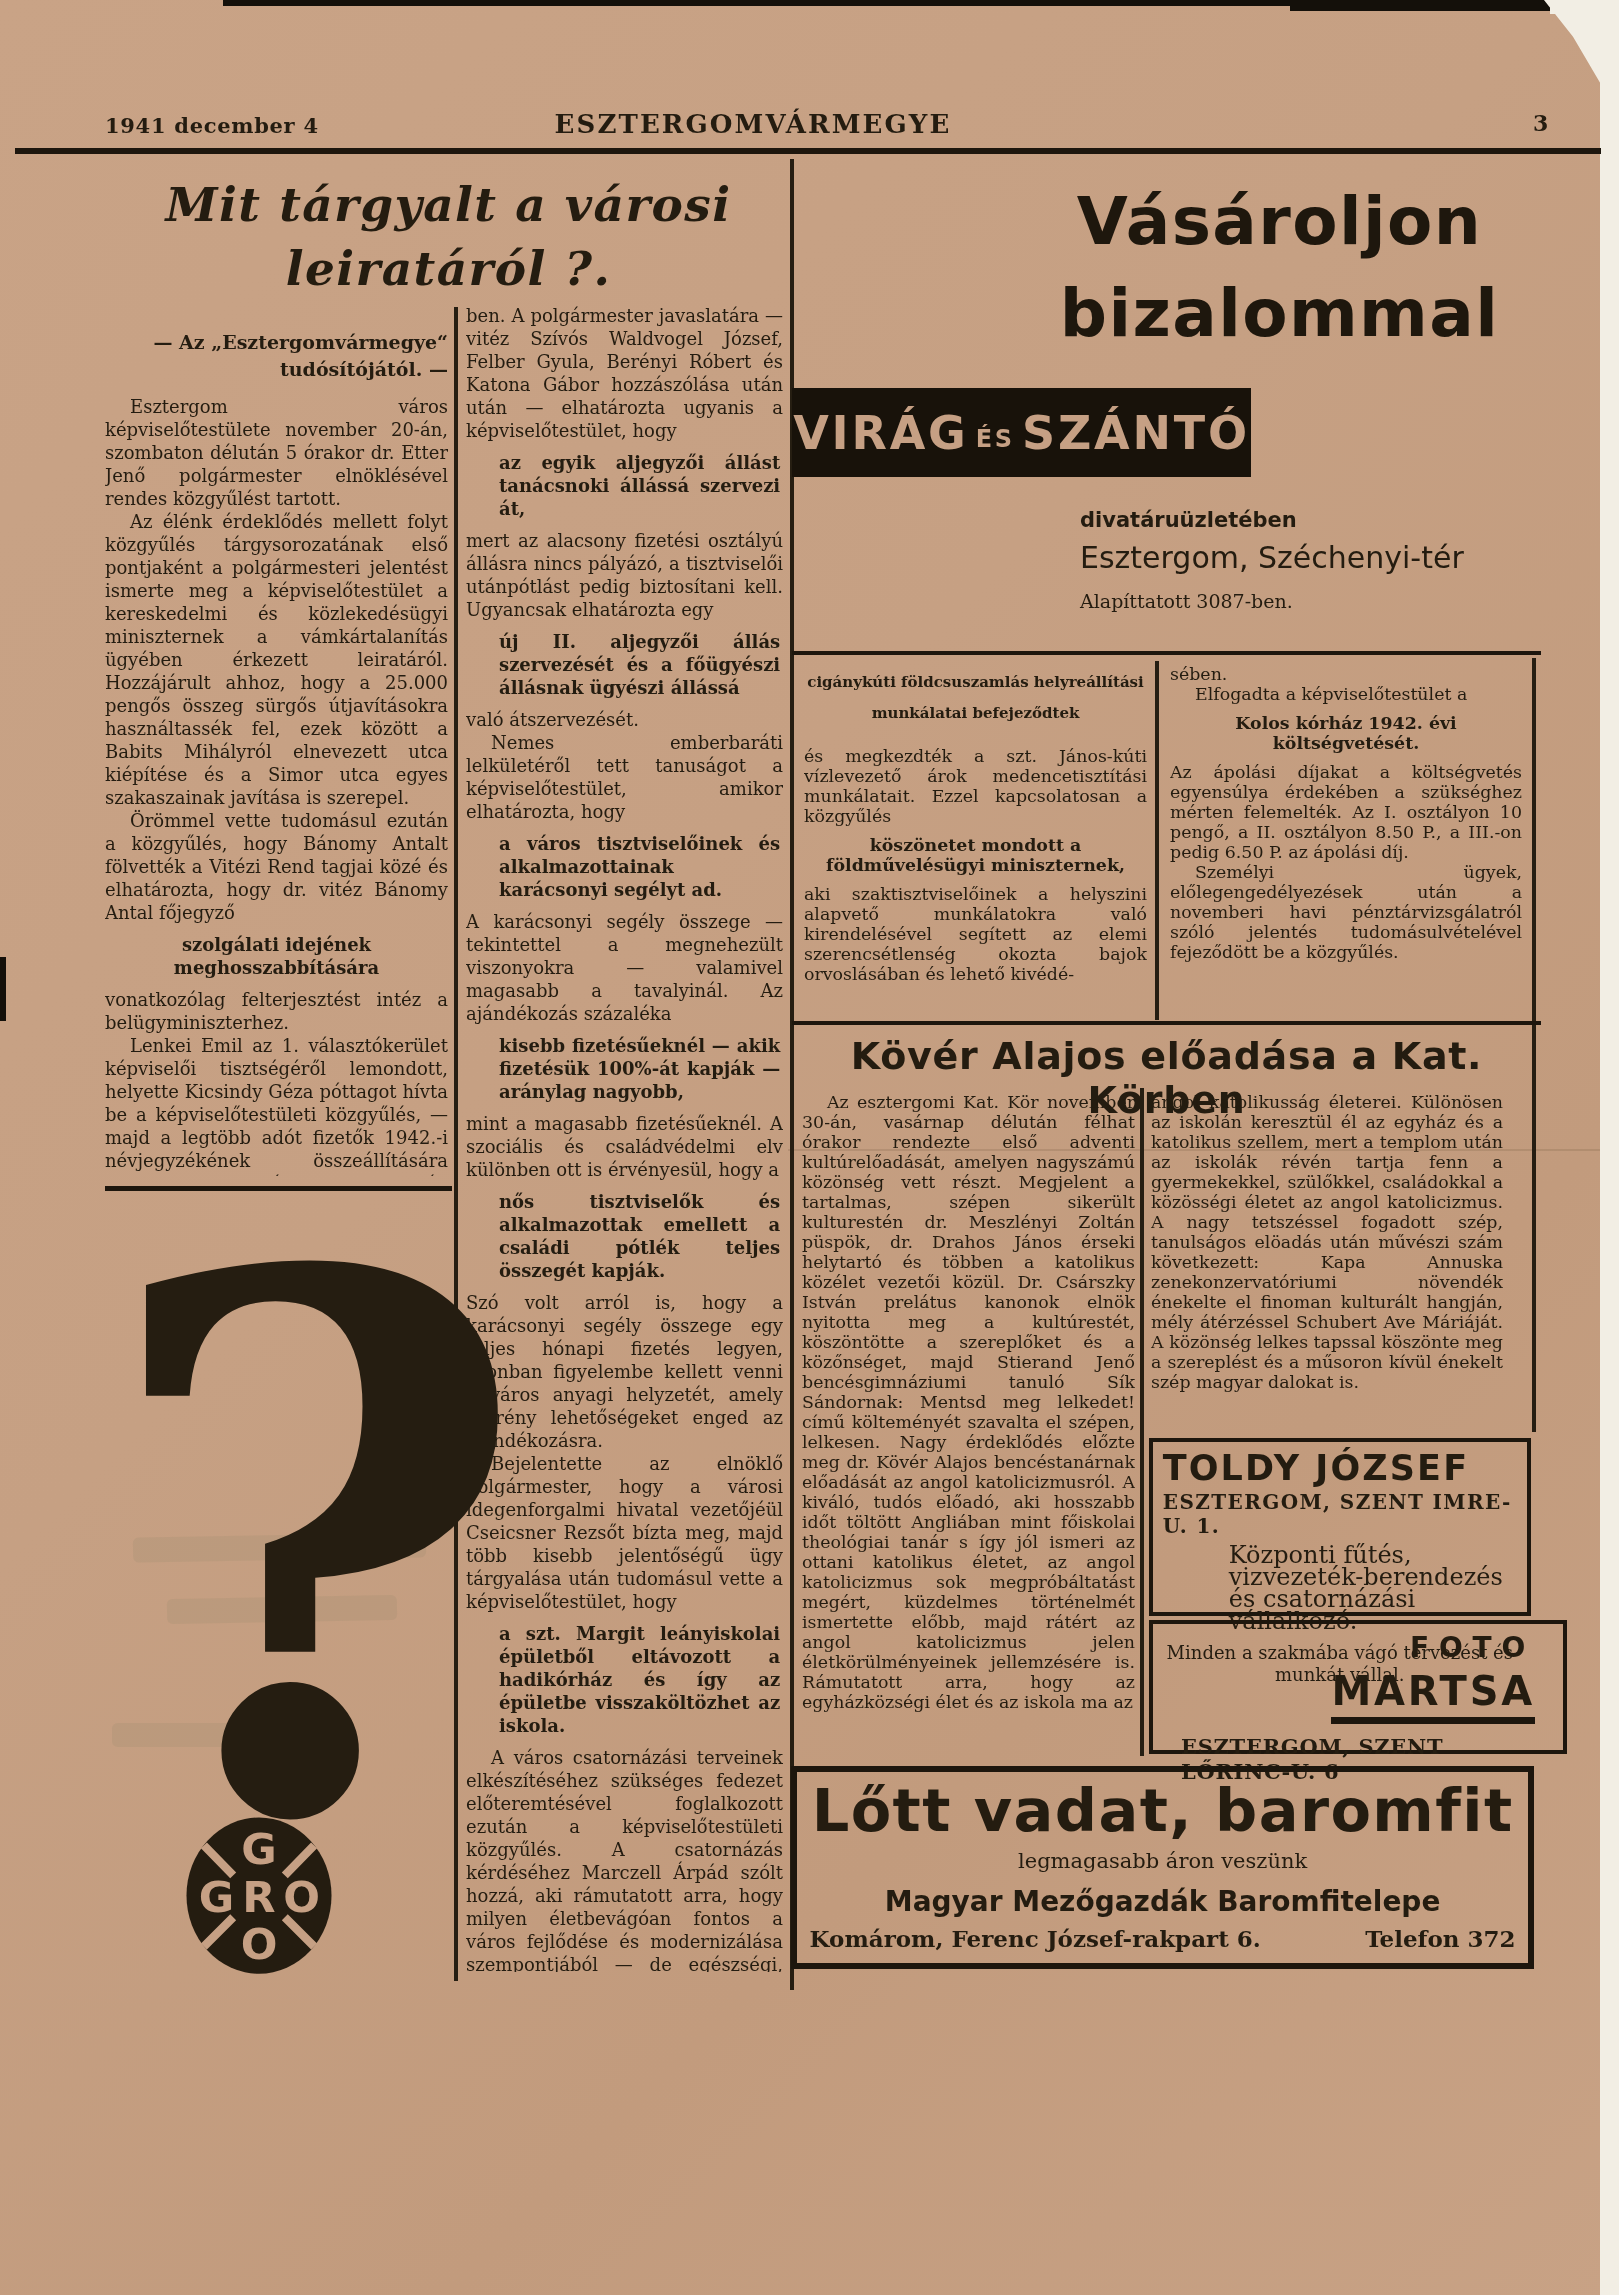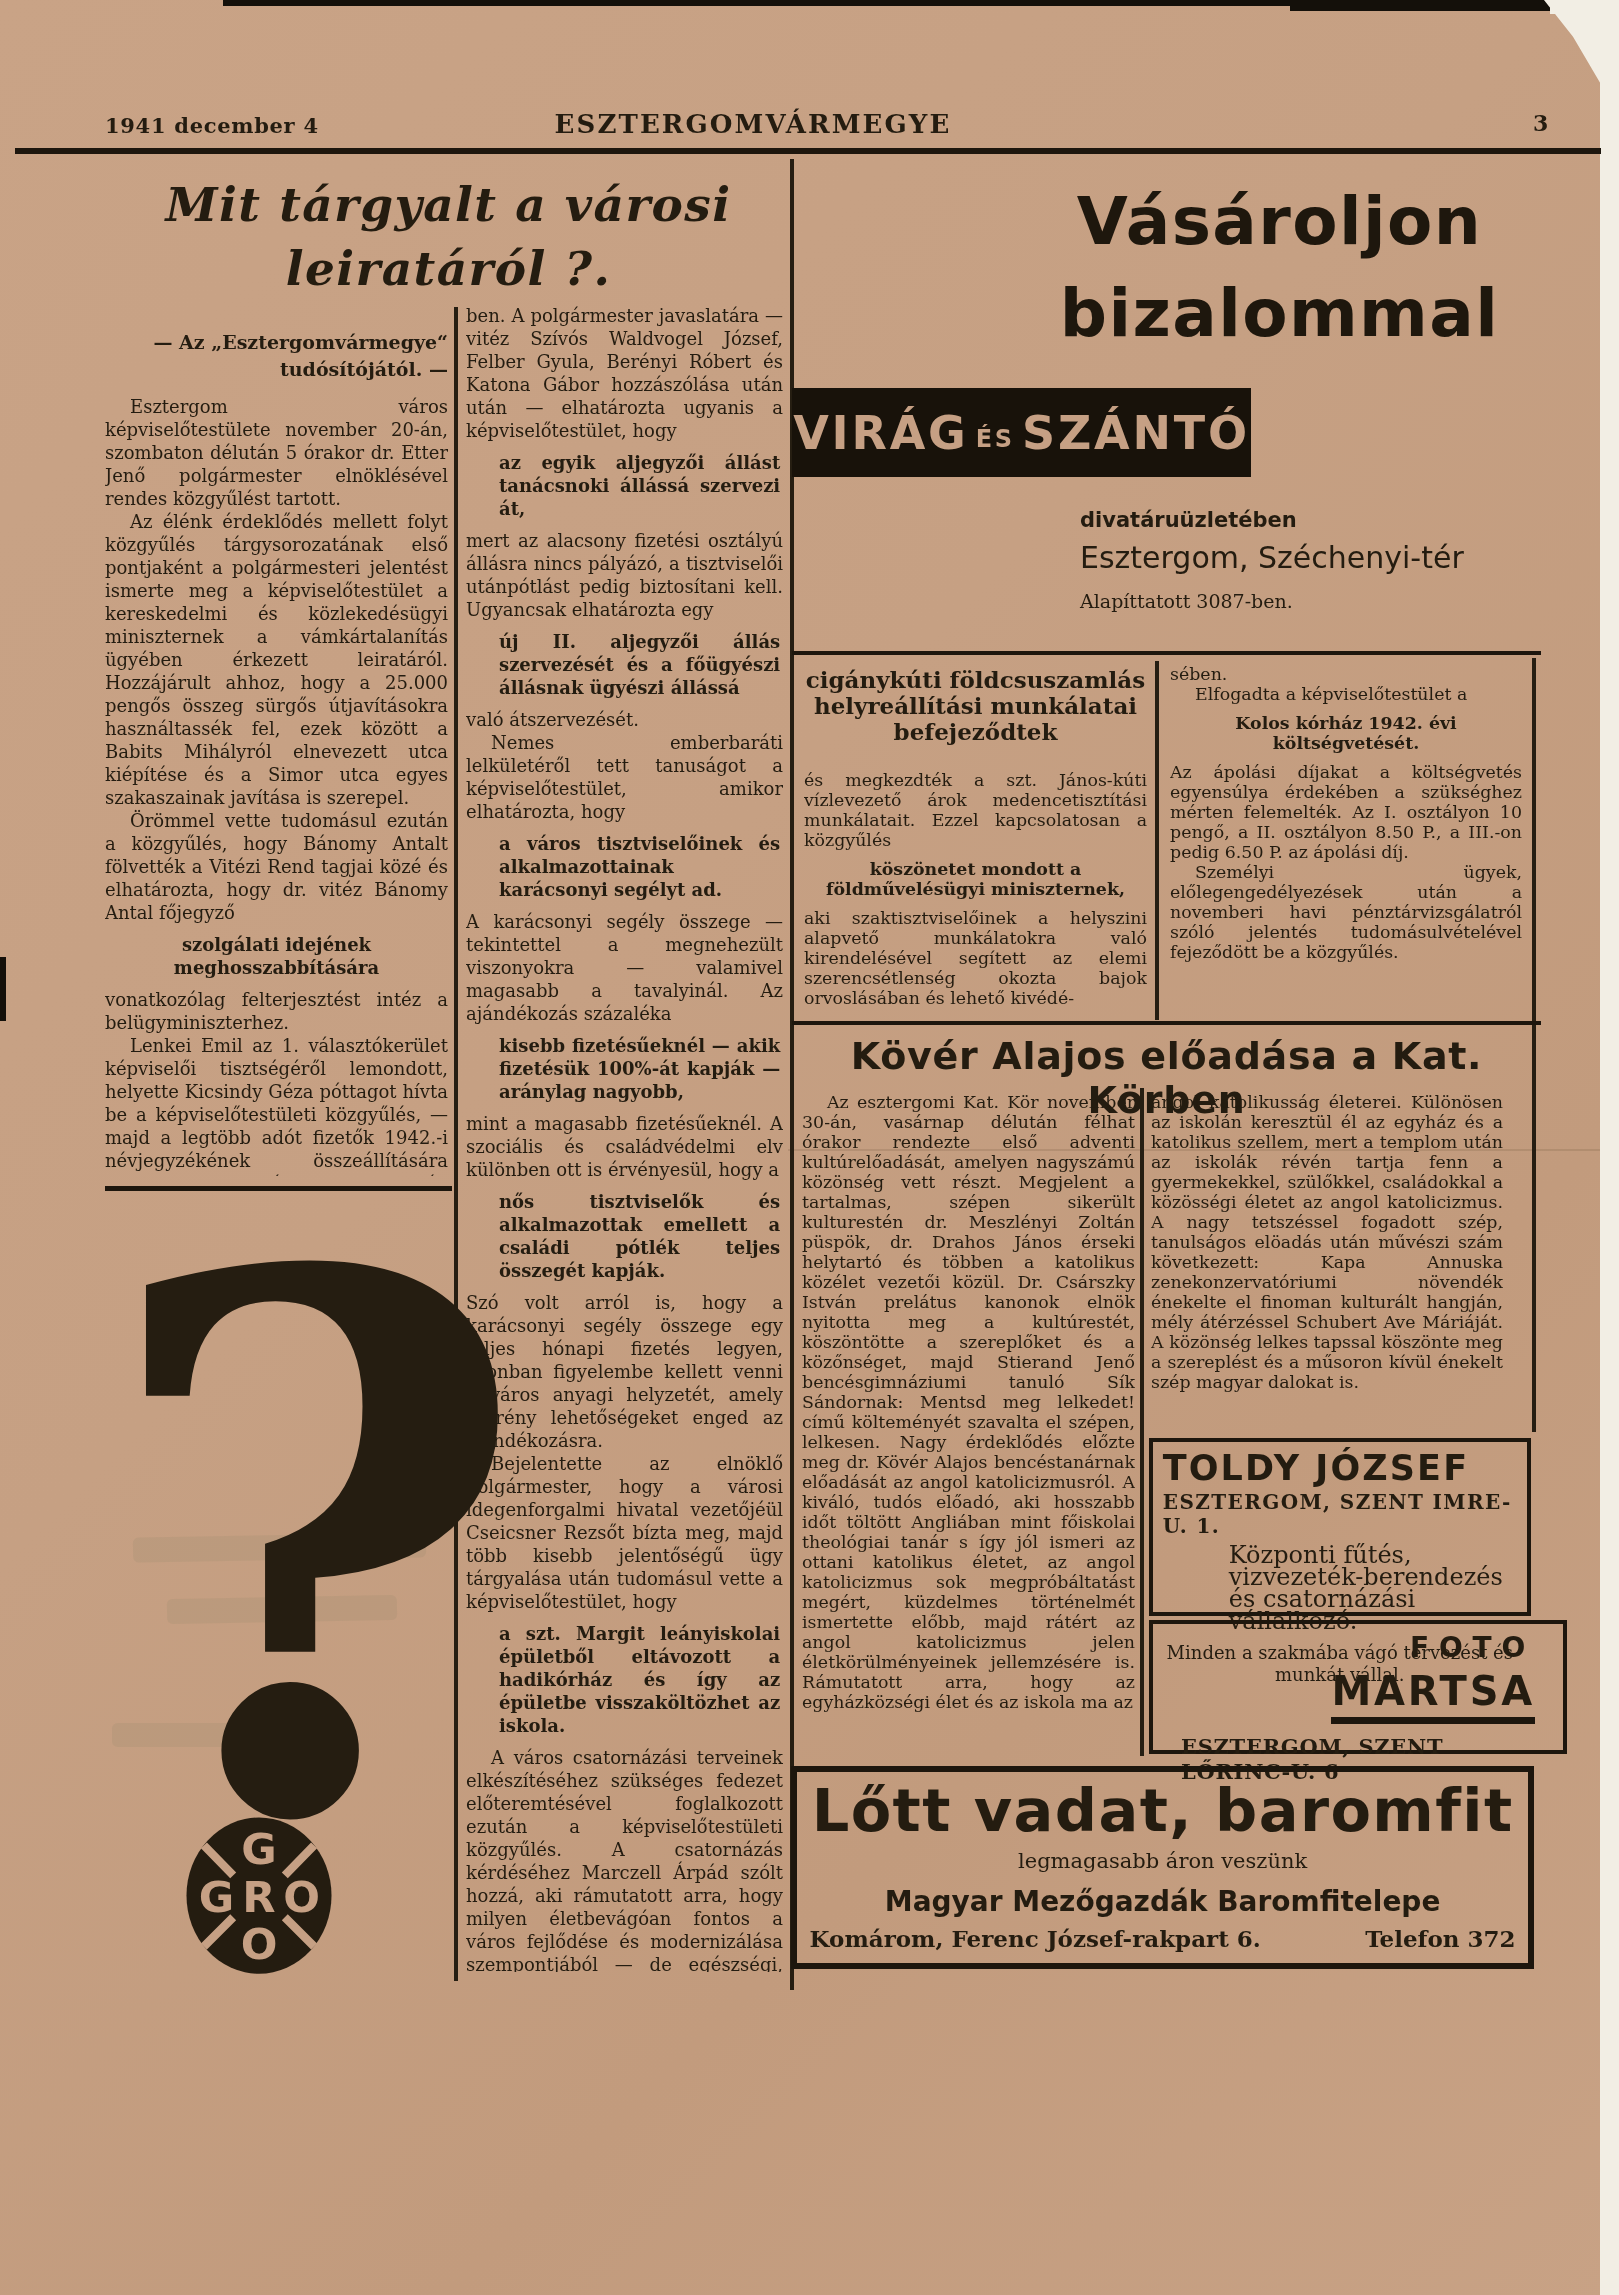--- a/index.html
+++ b/index.html
@@ -31,21 +31,21 @@
   
   .qmark{font-family:"DejaVu Serif",serif;font-weight:bold;font-size:739px;line-height:614px;text-align:center;color:#251d11;}
   
   .vasaroljon{font-family:"DejaVu Sans",sans-serif;font-weight:bold;font-size:66px;line-height:92px;text-align:center;letter-spacing:1.4px;color:#1e170d;}
   .banner{background:#18120a;color:#c6a084;display:flex;align-items:center;justify-content:center;font-family:"DejaVu Sans",sans-serif;font-weight:bold;letter-spacing:2.8px;}
   .banner .big{font-size:46px;}
   .banner .small{font-size:24px;padding:12.6px 7px 0 7px;}
   .ad-sub1{font-size:21px;font-weight:bold;font-family:"DejaVu Sans",sans-serif;}
   .ad-sub2{font-size:30px;font-weight:normal;font-family:"DejaVu Sans",sans-serif;}
   .ad-sub3{font-size:19px;}
-  .section-head{font-size:23px;line-height:26px;font-weight:bold;text-align:center;margin:0 0 25px 0;}
+  .section-head{font-size:15px;line-height:31px;font-weight:bold;text-align:center;margin:0 0 17px 0;}
   .kover-head{font-size:38px;font-weight:bold;font-family:"DejaVu Sans",sans-serif;text-align:center;letter-spacing:0.7px;}
   
   .boxad{border:4.9px solid #1d160d;}
   .toldy-name{font-family:"DejaVu Sans",sans-serif;font-weight:bold;font-size:35px;letter-spacing:2.1px;}
   .toldy-addr{font-size:20px;font-weight:bold;letter-spacing:1.4px;margin-top:2.8px;}
   .toldy-desc{font-size:24px;line-height:22px;padding-left:66px;margin-top:5.6px;}
   .toldy-desc2{font-size:18px;line-height:22px;text-align:center;margin-top:9.8px;}
   .foto-line1{font-family:"DejaVu Sans",sans-serif;font-weight:bold;font-size:28px;letter-spacing:9.8px;text-align:right;}
   .foto-line2{font-family:"DejaVu Sans",sans-serif;font-weight:bold;font-size:40px;letter-spacing:2.8px;text-align:right;display:inline-block;border-bottom:7px solid #1d160d;padding-bottom:2.8px;}
   .foto-addr{font-size:21px;font-weight:bold;letter-spacing:0.7px;}

